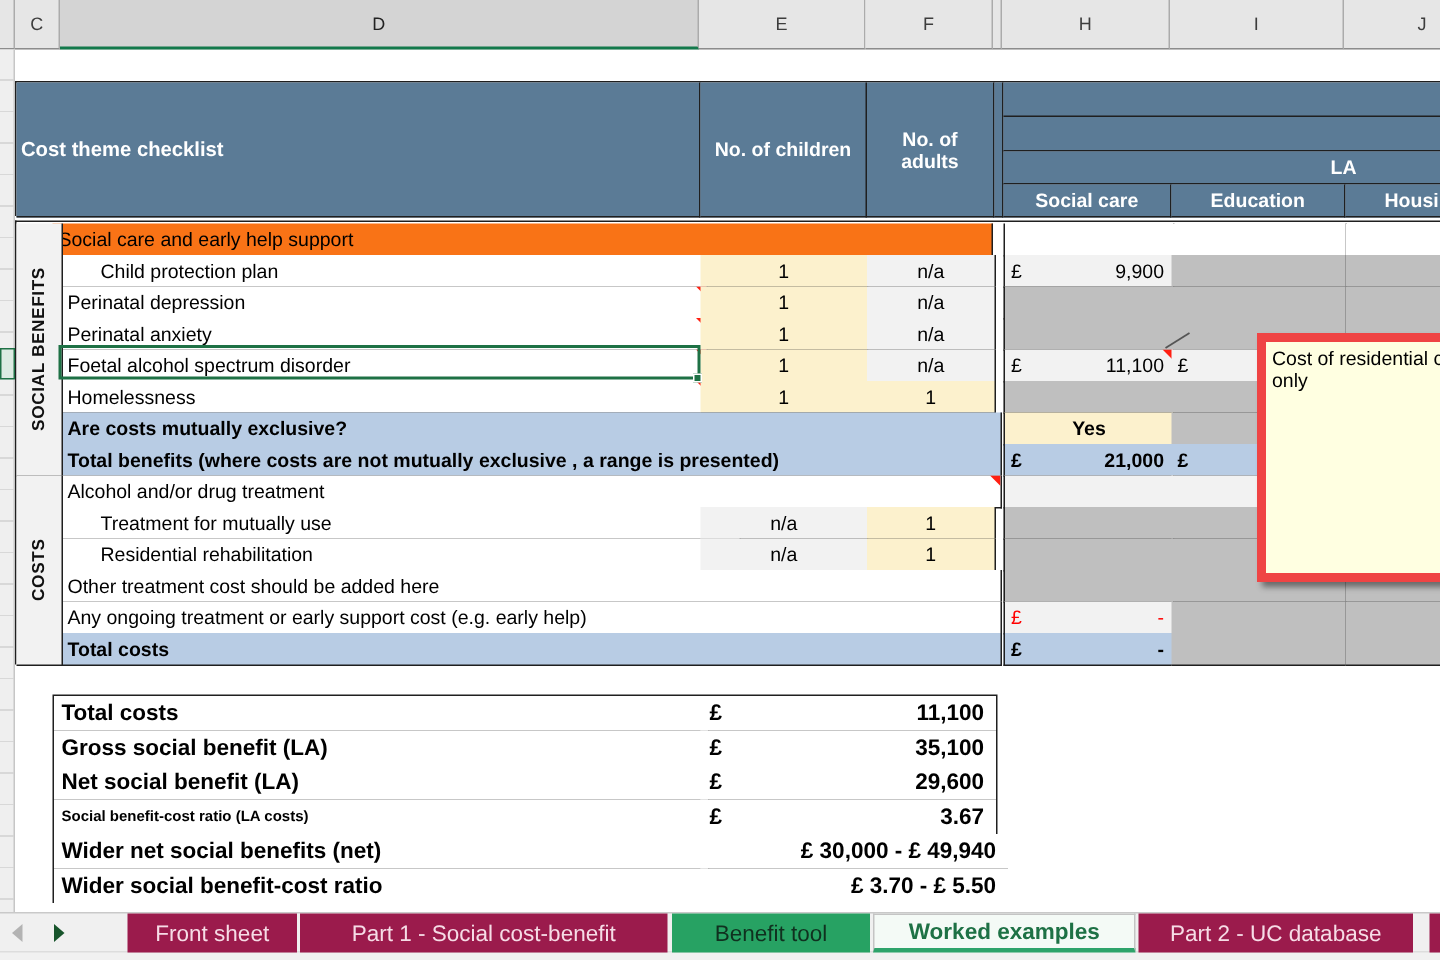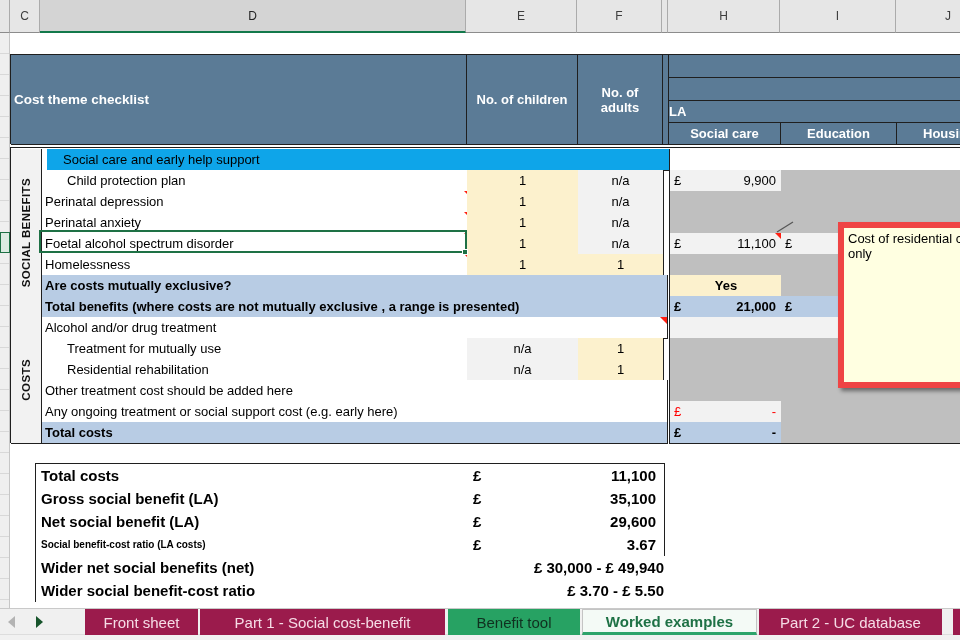--- a/index.html
+++ b/index.html
@@ -80,35 +80,35 @@
     <div class="abs hcell" style="left:456px;top:0;width:111px;height:90px;">
         <span>No. of children</span>
       </div>
     <div class="abs hcell" style="left:567px;top:0;width:85px;height:90px;padding:0 14px;">
         <span>No. of adults</span>
       </div>
     <div class="abs hcell" style="left:652px;top:0;width:6px;height:90px;"></div>
     <div class="abs hcell" style="left:658px;top:0;width:333px;height:23px;"></div>
     <div class="abs hcell" style="left:658px;top:23px;width:333px;height:23px;"></div>
     <div class="abs hcell" style="left:658px;top:46px;width:333px;height:22px;justify-content:flex-start;">
-        <span style="">LA</span>
+        <span style="margin-left:218px;">LA</span>
       </div>
     <div class="abs hcell" style="left:658px;top:68px;width:112px;height:22px;">
         <span>Social care</span>
       </div>
     <div class="abs hcell" style="left:770px;top:68px;width:116px;height:22px;">
         <span>Education</span>
       </div>
     <div class="abs hcell" style="left:886px;top:68px;width:105px;height:22px;">
         <span>Housing</span>
       </div>
   </div>
 
   <div class="abs" id="bodygrid" style="left:10px;top:147px;width:991px;height:296px;border-top:1px solid #1F1F1F;border-left:1px solid #1F1F1F;">
-      <div class="cell" style="left: 36px; top: 1px; width: 622px; height: 21px; background: #0ea5e9; position: absolute; padding-left: 16px;">
+      <div class="cell" style="left: 24px; top: 1px; width: 622px; height: 21px; background: #f97316; position: absolute; padding-left: 4px;">
         <span>Social care and early help support</span>
       </div>
       <div class="cell" style="left: 658px; top: 1px; width: 112px; height: 21px; background: rgb(255, 255, 255); position: absolute; border-left: 1px solid rgb(31, 31, 31);"></div>
       <div class="cell" style="left: 770px; top: 1px; width: 116px; height: 21px; background: rgb(255, 255, 255); position: absolute;"></div>
       <div class="cell" style="left: 886px; top: 1px; width: 105px; height: 21px; background: rgb(255, 255, 255); position: absolute;"></div>
       <div class="cell" style="left: 30px; top: 22px; width: 426px; height: 21px; background: rgb(255, 255, 255); position: absolute; padding-left: 26px;">
         <span>Child protection plan</span>
         <div class="marker" style=""></div>
       </div>
       <div class="cell" style="left: 456px; top: 22px; width: 111px; height: 21px; background: rgb(252, 241, 205); justify-content: center; position: absolute;">
@@ -235,21 +235,21 @@
       <div class="cell" style="left: 658px; top: 211px; width: 112px; height: 21px; background: rgb(191, 191, 191); position: absolute; border-left: 1px solid rgb(31, 31, 31);"></div>
       <div class="cell" style="left: 770px; top: 211px; width: 116px; height: 21px; background: rgb(191, 191, 191); position: absolute;"></div>
       <div class="cell" style="left: 886px; top: 211px; width: 105px; height: 21px; background: rgb(191, 191, 191); position: absolute;"></div>
       <div class="cell" style="left: 30px; top: 232px; width: 622px; height: 21px; background: rgb(255, 255, 255); position: absolute; padding-left: 4px;">
         <span>Other treatment cost should be added here</span>
       </div>
       <div class="cell" style="left: 658px; top: 232px; width: 112px; height: 21px; background: rgb(191, 191, 191); position: absolute; border-left: 1px solid rgb(31, 31, 31);"></div>
       <div class="cell" style="left: 770px; top: 232px; width: 116px; height: 21px; background: rgb(191, 191, 191); position: absolute;"></div>
       <div class="cell" style="left: 886px; top: 232px; width: 105px; height: 21px; background: rgb(191, 191, 191); position: absolute;"></div>
       <div class="cell" style="left: 30px; top: 253px; width: 622px; height: 21px; background: rgb(255, 255, 255); position: absolute; padding-left: 4px;">
-        <span>Any ongoing treatment or social support cost (e.g. early here)</span>
+        <span>Any ongoing treatment or early support cost (e.g. early help)</span>
       </div>
       <div class="cell" style="left: 658px; top: 253px; width: 112px; height: 21px; background: rgb(242, 242, 242); position: absolute; border-left: 1px solid rgb(31, 31, 31); color: rgb(255, 0, 0); justify-content: space-between;">
         <span style="margin-left: 4px;">£</span>
         <span style="margin-right: 6px;">-</span>
       </div>
       <div class="cell" style="left: 770px; top: 253px; width: 116px; height: 21px; background: rgb(191, 191, 191); position: absolute;"></div>
       <div class="cell" style="left: 886px; top: 253px; width: 105px; height: 21px; background: rgb(191, 191, 191); position: absolute;"></div>
       <div class="cell" style="left: 30px; top: 274px; width: 622px; height: 21px; background: rgb(184, 204, 228); position: absolute; padding-left: 4px; font-weight: bold;">
         <span>Total costs</span>
       </div>

